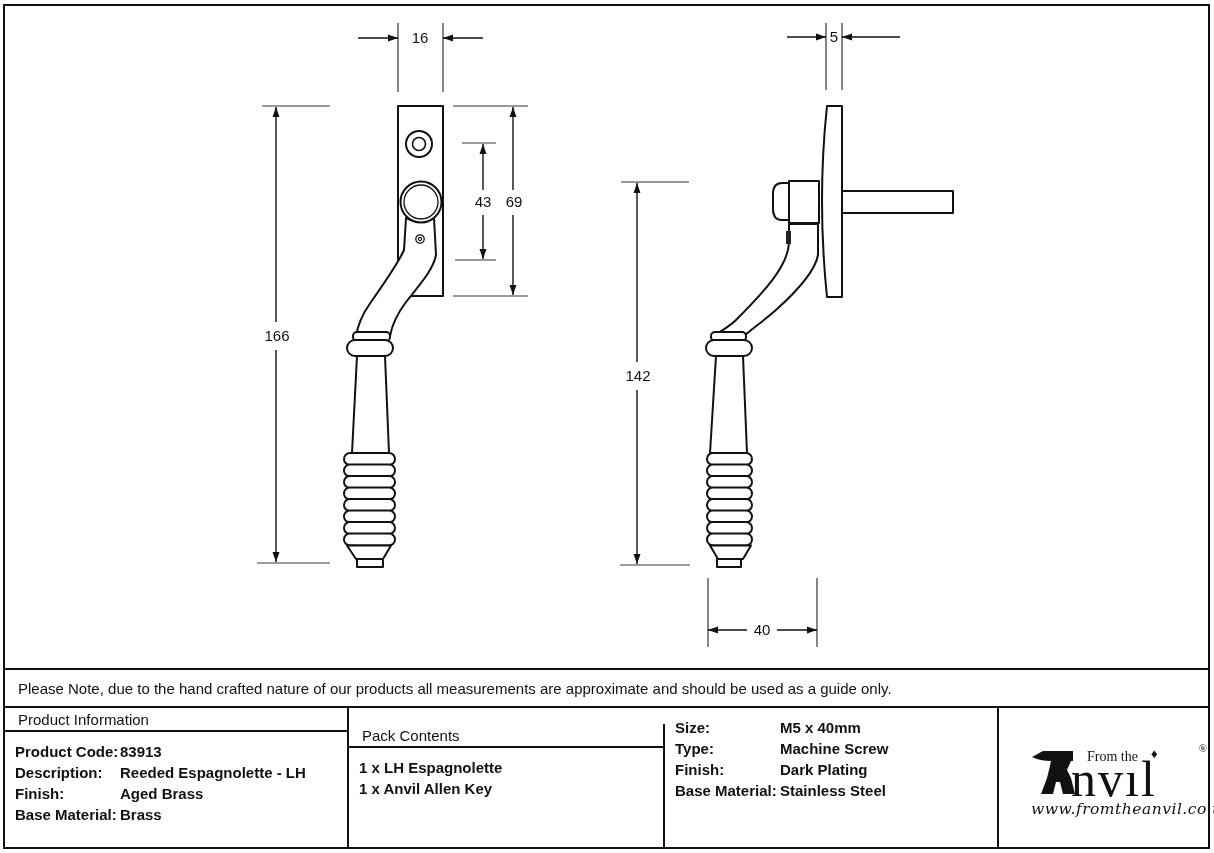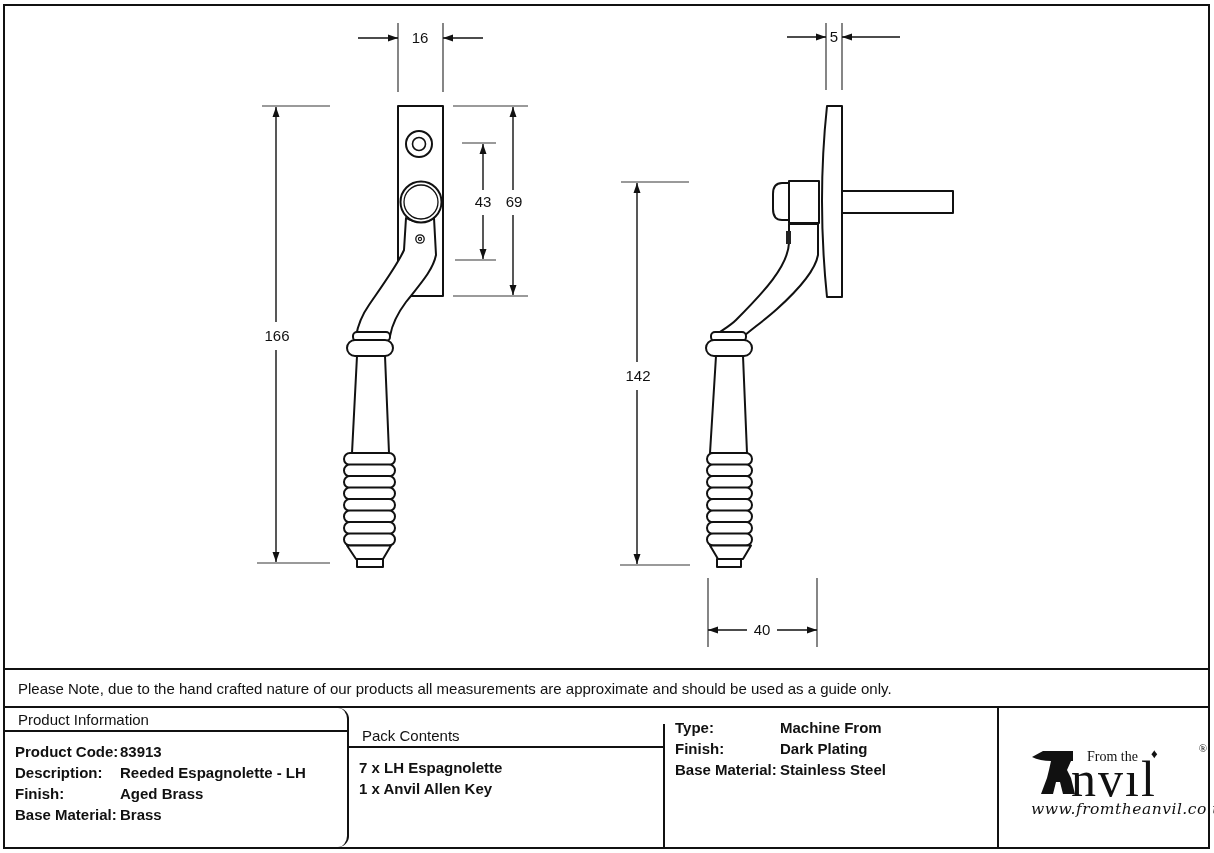--- a/index.html
+++ b/index.html
@@ -10,21 +10,21 @@
   svg.drawing{position:absolute;left:0;top:0;}
   svg.drawing text{font-family:"Liberation Sans",sans-serif;font-size:15px;fill:#111;}
 
   .note-bar{position:absolute;left:3px;right:4px;top:668px;height:40px;box-sizing:border-box;
         border:2px solid #111;display:flex;align-items:center;padding:12px 13px;
         font-size:15px;background:#fff;}
   .info-table{position:absolute;left:3px;right:4px;top:708px;bottom:4px;box-sizing:border-box;
         border:2px solid #111;border-top:none;display:flex;background:#fff;}
   .col{box-sizing:border-box;display:flex;flex-direction:column;}
   .col.b-right{border-right:2px solid #111;}
-  .col-product{width:344px;border-radius:11px;}
+  .col-product{width:344px;}
   .col-pack{width:316px;margin-top:16px;}
   .col-fixing{width:334px;}
   .col-logo{flex:1;position:relative;}
   .col-header{height:22px;box-sizing:content-box;border-bottom:2px solid #111;
         display:flex;align-items:center;padding:0 13px;font-size:15px;}
   .col-body{padding:9px 10px;font-size:15px;line-height:21px;font-weight:bold;}
   .kv{display:flex;}
   .kv .k{width:105px;flex:none;}
 
   .anvil-logo{position:absolute;left:32px;top:34px;width:176px;height:76px;}
@@ -209,30 +209,34 @@
         <div class="kv">
           <span class="k">Base Material:</span>
           <span class="v">Brass</span>
         </div>
       </div>
     </div>
 
     <div class="col col-pack b-right">
       <div class="col-header">Pack Contents</div>
       <div class="col-body">
-        <div>7 x LH Espagnolette</div>
+        <div>1 x LH Espagnolette</div>
         <div>1 x Anvil Allen Key</div>
       </div>
     </div>
 
     <div class="col col-fixing b-right">
       <div class="col-body">
         <div class="kv">
+          <span class="k">Size:</span>
+          <span class="v">M5 x 40mm</span>
+        </div>
+        <div class="kv">
           <span class="k">Type:</span>
-          <span class="v">Machine From</span>
+          <span class="v">Machine Screw</span>
         </div>
         <div class="kv">
           <span class="k">Finish:</span>
           <span class="v">Dark Plating</span>
         </div>
         <div class="kv">
           <span class="k">Base Material:</span>
           <span class="v">Stainless Steel</span>
         </div>
       </div>

